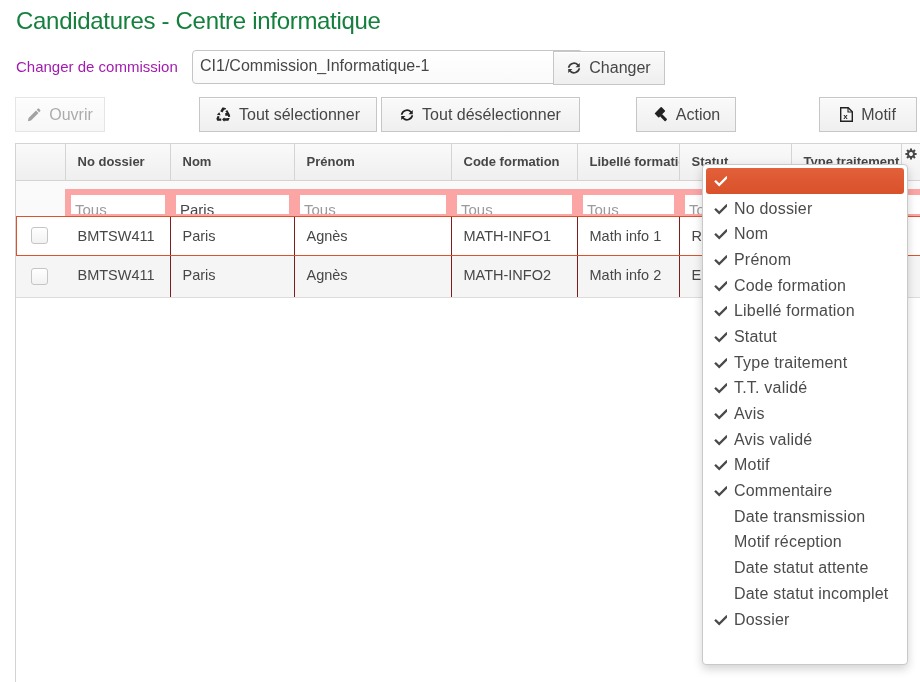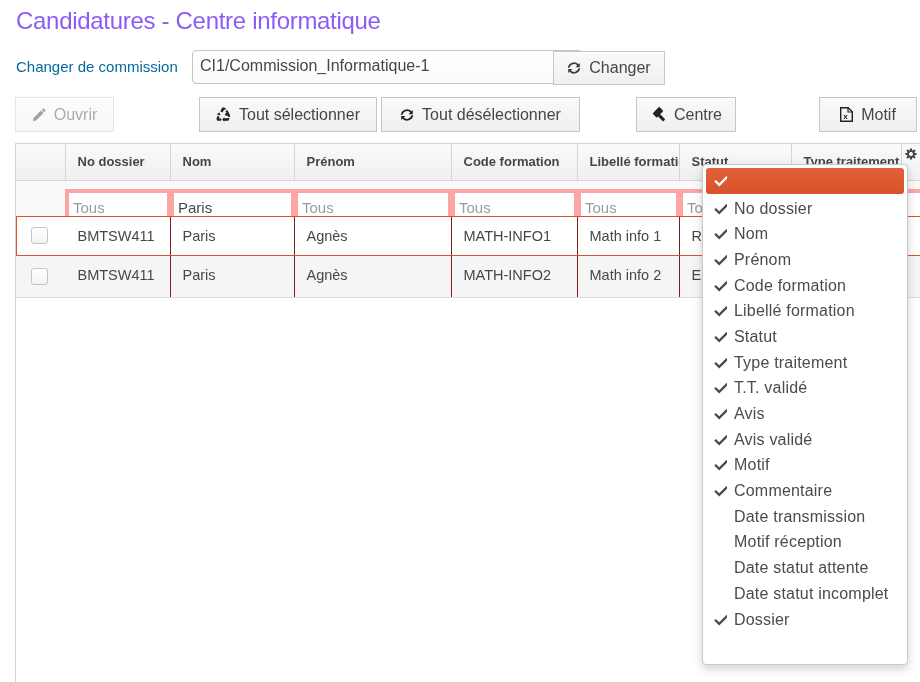--- a/index.html
+++ b/index.html
@@ -1,21 +1,21 @@
 <!DOCTYPE html>
 <html><head>
 <meta charset="utf-8">
 <style>
 * { margin:0; padding:0; box-sizing:border-box; }
 html,body { width:920px; height:682px; overflow:hidden; background:#fff;
   font-family:"Liberation Sans", sans-serif; }
 #app { position:absolute; left:0; top:0; width:920px; height:682px; overflow:hidden; }
 h1.title { position:absolute; left:16px; top:4px; font-size:24px; font-weight:400;
-  color:#8b5cf6; letter-spacing:-0.3px; white-space:nowrap; line-height:33px; }
-.lbl { position:absolute; left:16px; top:58px; font-size:15px; color:#0369a1; }
+  color:#15803d; letter-spacing:-0.3px; white-space:nowrap; line-height:33px; }
+.lbl { position:absolute; left:16px; top:58px; font-size:15px; color:#a21caf; }
 .selectbox { position:absolute; left:192px; top:50px; width:391px; height:34px;
   background:linear-gradient(to bottom,#ffffff,#fafafa);
   border:1px solid #c5c5c5; border-radius:4px;
   box-shadow: inset 0 1px 0 #fff; }
 .selectbox .txt { position:absolute; left:7px; top:6px; font-size:16px; color:#474747; }
 
 .btn { position:absolute; height:35px;
   background:linear-gradient(to bottom,#fafafa,#efefef);
   border:1px solid #c6c6c6; border-radius:0;
   box-shadow: inset 0 1px 0 #ffffff;
@@ -30,21 +30,21 @@
   background:linear-gradient(to bottom,#fafafa,#efefef);
   border-bottom:1px solid #d4d4d4; }
 .hc { position:absolute; top:0; height:36px; border-right:1px solid #d4d4d4;
   font-size:13px; font-weight:700; color:#464646; line-height:36px;
   padding-left:11.5px; overflow:hidden; white-space:nowrap; }
 #gearcell { position:absolute; right:0; top:0; width:20px; height:36px;
   border-left:1px solid #d4d4d4; background:linear-gradient(to bottom,#fafafa,#f2f2f2); }
 #gearcell svg { position:absolute; left:3px; top:4px; }
 #frow { position:absolute; left:0; top:37px; width:905px; height:36px; background:#fafafa; }
 .fin { position:absolute; top:8px; height:31px; background:#fff;
-  border:4px solid #fca5a5; font-size:15px; line-height:29px; padding-left:4px;
+  border:6px solid #fca5a5; font-size:15px; line-height:29px; padding-left:4px;
   color:#474747; overflow:hidden; white-space:nowrap; }
 .fin.ph { color:#9b9b9b; }
 .drow { position:absolute; left:0; width:905px; height:40px; font-size:14.5px; color:#474747; }
 .dc { position:absolute; top:0; height:100%; border-right:1px solid #7f1d1d;
   line-height:39px; padding-left:11.5px; overflow:hidden; white-space:nowrap; }
 #row1 { top:72px; height:40px; background:#fff; border:1px solid #d9542e; }
 #row2 { top:112px; height:42px; background:#f5f5f5; border-bottom:1px solid #dcdcdc; }
 .cb { position:absolute; left:15px; width:17px; height:17px;
   background:linear-gradient(to bottom,#fff,#f2f2f2);
   border:1px solid #c5c5c5; border-radius:3px;
@@ -73,21 +73,21 @@
 <div class="btn" style="left:553px; top:51px; width:112px; height:34px;">
   <svg width="14" height="14" viewBox="0 0 16 16">
         <g fill="#3c3c3c">
           <path d="M14.6 2.2 L14.6 7 L9.8 7 L11.7 5.1 A5.2 5.2 0 0 0 2.9 7.6 L0.9 7.6 A7.2 7.2 0 0 1 13.1 3.7 Z"></path>
           <path d="M1.4 13.8 L1.4 9 L6.2 9 L4.3 10.9 A5.2 5.2 0 0 0 13.1 8.4 L15.1 8.4 A7.2 7.2 0 0 1 2.9 12.3 Z"></path>
         </g>
       </svg>
   <span>Changer</span>
 </div>
 
-<div class="btn disabled" style="left:15px; top:97px; width:99px;">
+<div class="btn disabled" style="left:15px; top:97px; width:90px;">
   <svg width="14" height="14" viewBox="0 0 16 16">
         <g fill="#333">
           <path d="M1.8 11.4 L10.3 2.9 L13.1 5.7 L4.6 14.2 L1 15 Z"></path>
           <path d="M11.1 2.1 L12.3 0.9 C12.7 0.5 13.4 0.5 13.8 0.9 L15.1 2.2 C15.5 2.6 15.5 3.3 15.1 3.7 L13.9 4.9 Z"></path>
         </g>
       </svg>
   <span>Ouvrir</span>
 </div>
 <div class="btn" style="left:199px; top:97px; width:178px;">
   <svg width="15" height="15" viewBox="0 0 16 16">
@@ -110,21 +110,21 @@
       </svg>
   <span>Tout désélectionner</span>
 </div>
 <div class="btn" style="left:636px; top:97px; width:100px;">
   <svg width="16" height="16" viewBox="0 0 16 16">
         <g fill="#222">
           <rect x="3.2" y="2.2" width="9.5" height="6" rx="0.8" transform="rotate(-45 8 5.2)"></rect>
           <rect x="7.8" y="9.2" width="7.5" height="3" rx="0.8" transform="rotate(45 11.5 10.7)"></rect>
         </g>
       </svg>
-  <span>Centre</span>
+  <span>Action</span>
 </div>
 <div class="btn" style="left:819px; top:97px; width:98px;">
   <svg width="13" height="15" viewBox="0 0 13 15">
         <g fill="none" stroke="#222" stroke-width="1.4">
           <path d="M0.7 0.7 L8.2 0.7 L12.3 4.8 L12.3 14.3 L0.7 14.3 Z"></path>
           <path d="M8 0.7 L8 5 L12.3 5" stroke-width="1.1"></path>
         </g>
         <text x="3.2" y="11.6" font-size="8" font-weight="700" fill="#222" font-family="Liberation Sans">x</text>
       </svg>
   <span>Motif</span>

